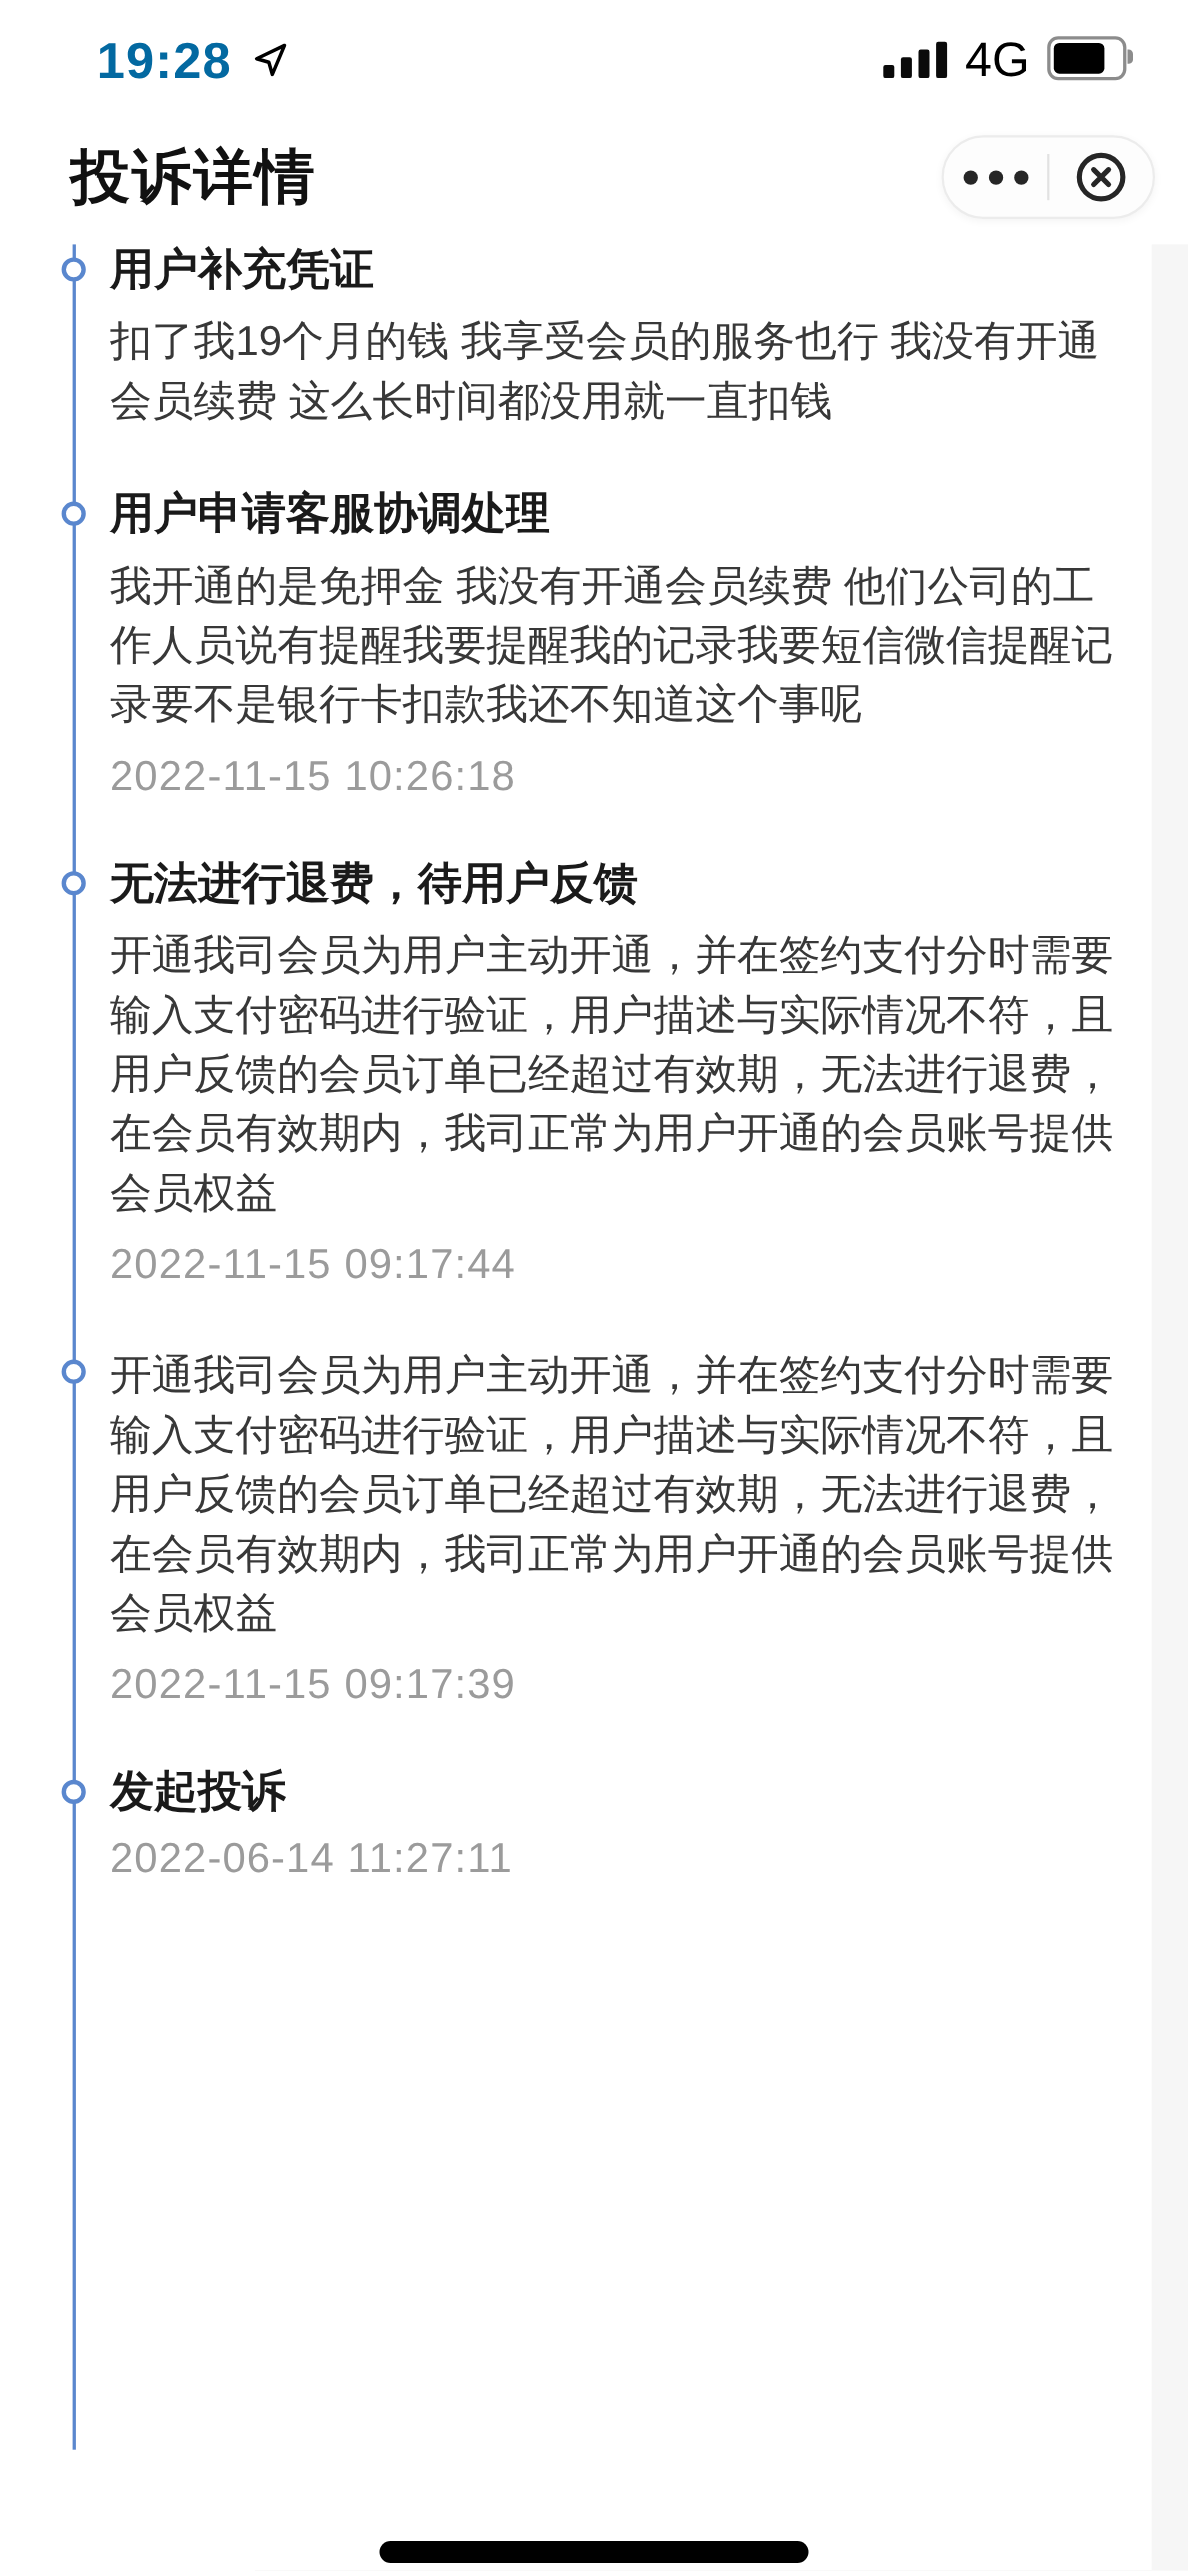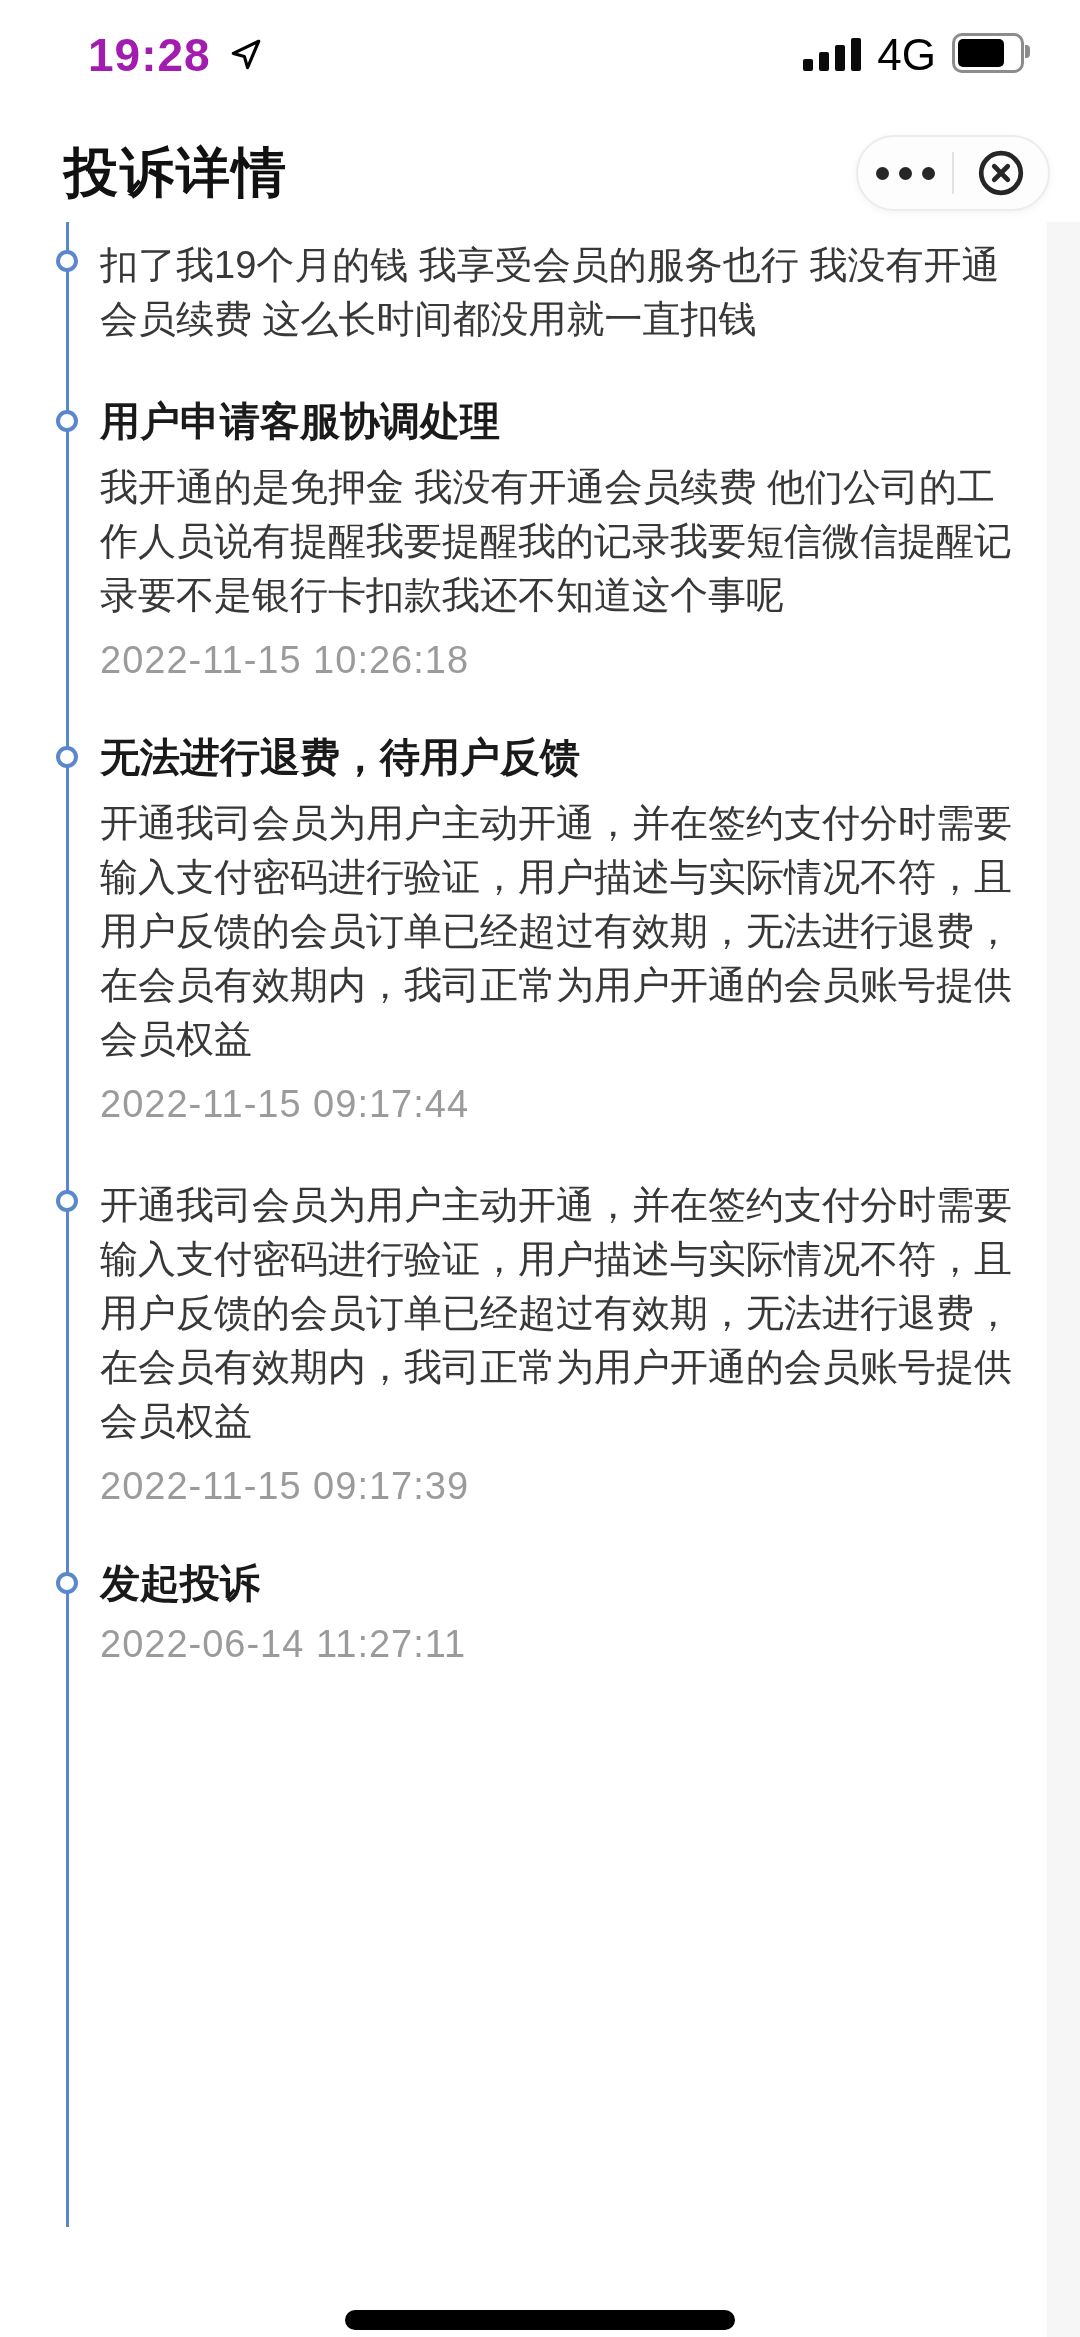--- a/index.html
+++ b/index.html
@@ -9,38 +9,38 @@
     font-family:"Liberation Sans","DejaVu Sans",sans-serif;
     color:#1a1a1a;
   }
   
   .status-bar{
     position:absolute;top:0;left:0;right:0;height:100px;
     display:flex;justify-content:space-between;align-items:center;
     padding:10px 56px 0 88px;box-sizing:border-box;
   }
   .sb-left{display:flex;align-items:center;gap:16px;}
-  .sb-time{font-size:46px;font-weight:700;letter-spacing:1px;color:#a21caf;}
+  .sb-time{font-size:46px;font-weight:700;letter-spacing:1px;color:#0369a1;}
   .sb-right{display:flex;gap:16px;}
   .signal{display:flex;align-items:flex-end;gap:6px;padding-bottom:6px;}
   .signal i{display:block;width:10px;background:#0a0a0a;border-radius:2px;}
   .signal i:nth-child(1){height:12px;}
   .signal i:nth-child(2){height:19px;}
   .signal i:nth-child(3){height:26px;}
   .signal i:nth-child(4){height:33px;}
   .sb-net{font-size:44px;font-weight:500;color:#000;padding-bottom:0px;line-height:44px;}
   .battery{position:relative;width:66px;height:34px;border:3px solid rgba(0,0,0,.45);
     border-radius:10px;margin-bottom:2px;}
   .battery .level{position:absolute;left:3px;top:3px;bottom:3px;width:70%;
     background:#000;border-radius:5px;}
   .battery .nub{position:absolute;right:-9px;top:9px;width:5px;height:13px;
     background:rgba(0,0,0,.45);border-radius:0 4px 4px 0;}
   
   .header{
-    position:absolute;top:112px;left:0;right:0;height:122px;
+    position:absolute;top:100px;left:0;right:0;height:122px;
     display:flex;align-items:center;justify-content:space-between;
     padding:0 30px 0 64px;box-sizing:border-box;background:#fff;
   }
   .page-title{margin:0;font-size:54px;font-weight:700;color:#111;letter-spacing:2px;}
   .capsule{
     display:flex;align-items:center;width:194px;height:76px;box-sizing:border-box;
     border:2px solid #ececec;border-radius:40px;background:#fdfdfd;
     box-shadow:0 2px 8px rgba(0,0,0,.05);
   }
   .cap-btn{flex:1;display:flex;align-items:center;justify-content:center;
@@ -121,20 +121,21 @@
       </button>
     </div>
   </div>
 
   <div class="content">
     <div class="rail"></div>
     <div id="items">
 
   <section class="item">
     <span class="dot"></span>
+    <h3 class="title">用户补充凭证</h3>
 
     <p class="body">扣了我19个月的钱 我享受会员的服务也行 我没有开通会员续费 这么长时间都没用就一直扣钱</p>
   </section>
 
   <section class="item">
     <span class="dot"></span>
     <h3 class="title">用户申请客服协调处理</h3>
 
     <p class="body">我开通的是免押金 我没有开通会员续费 他们公司的工作人员说有提醒我要提醒我的记录我要短信微信提醒记录要不是银行卡扣款我还不知道这个事呢</p>
     <div class="time">2022-11-15 10:26:18</div>

